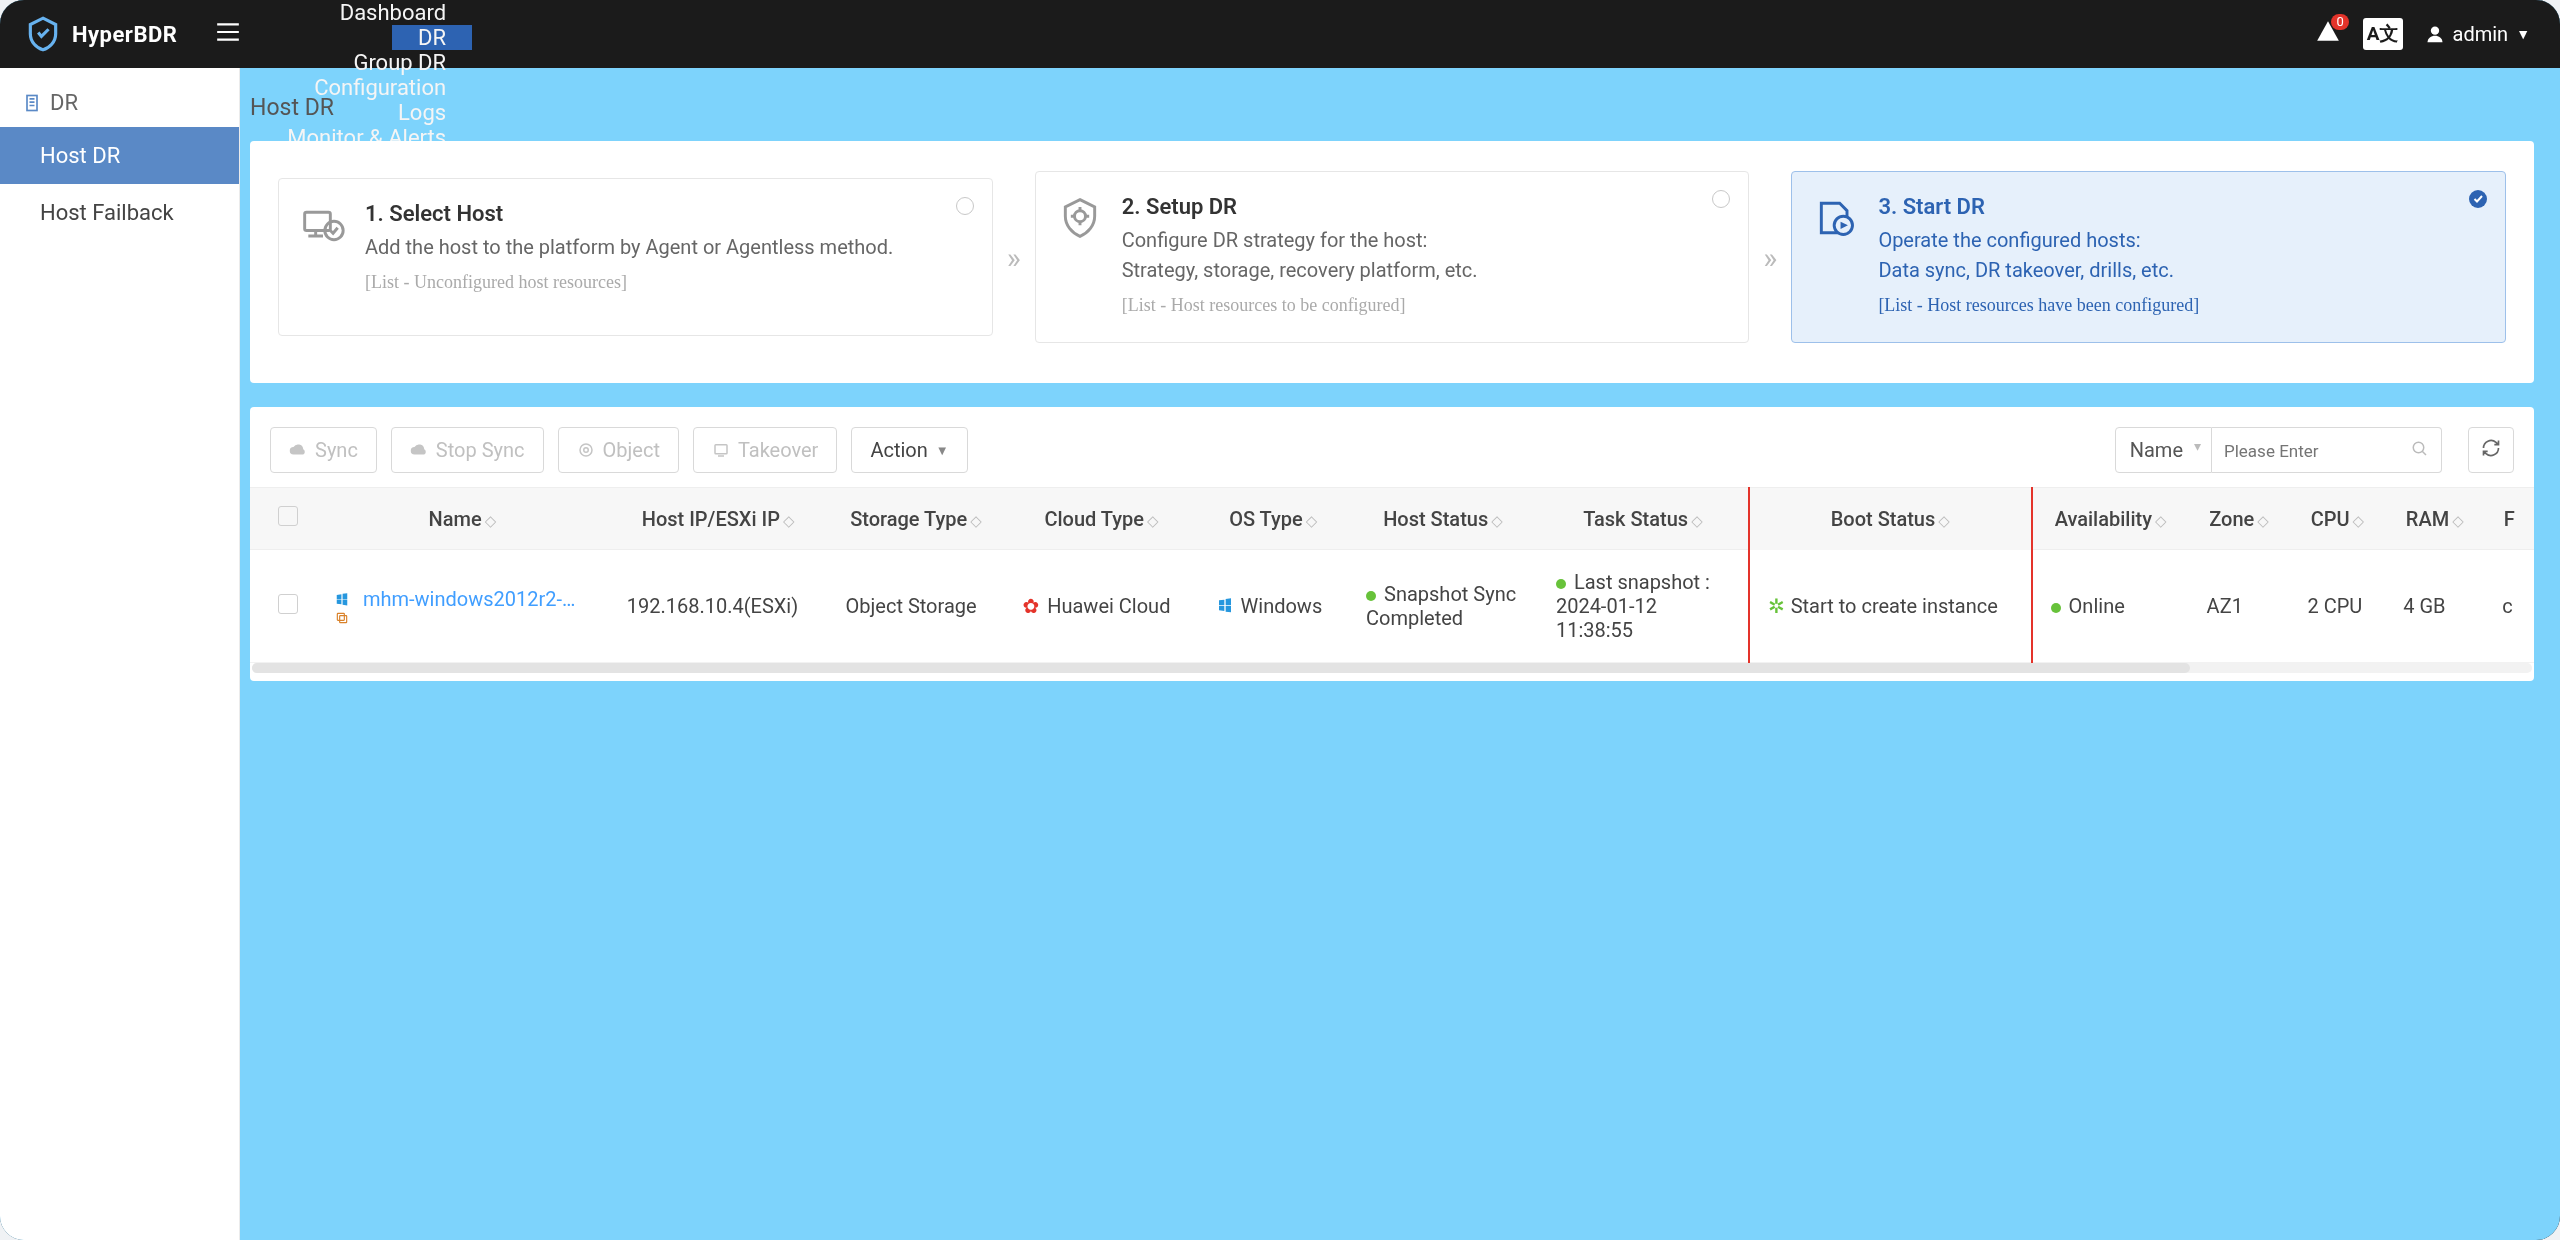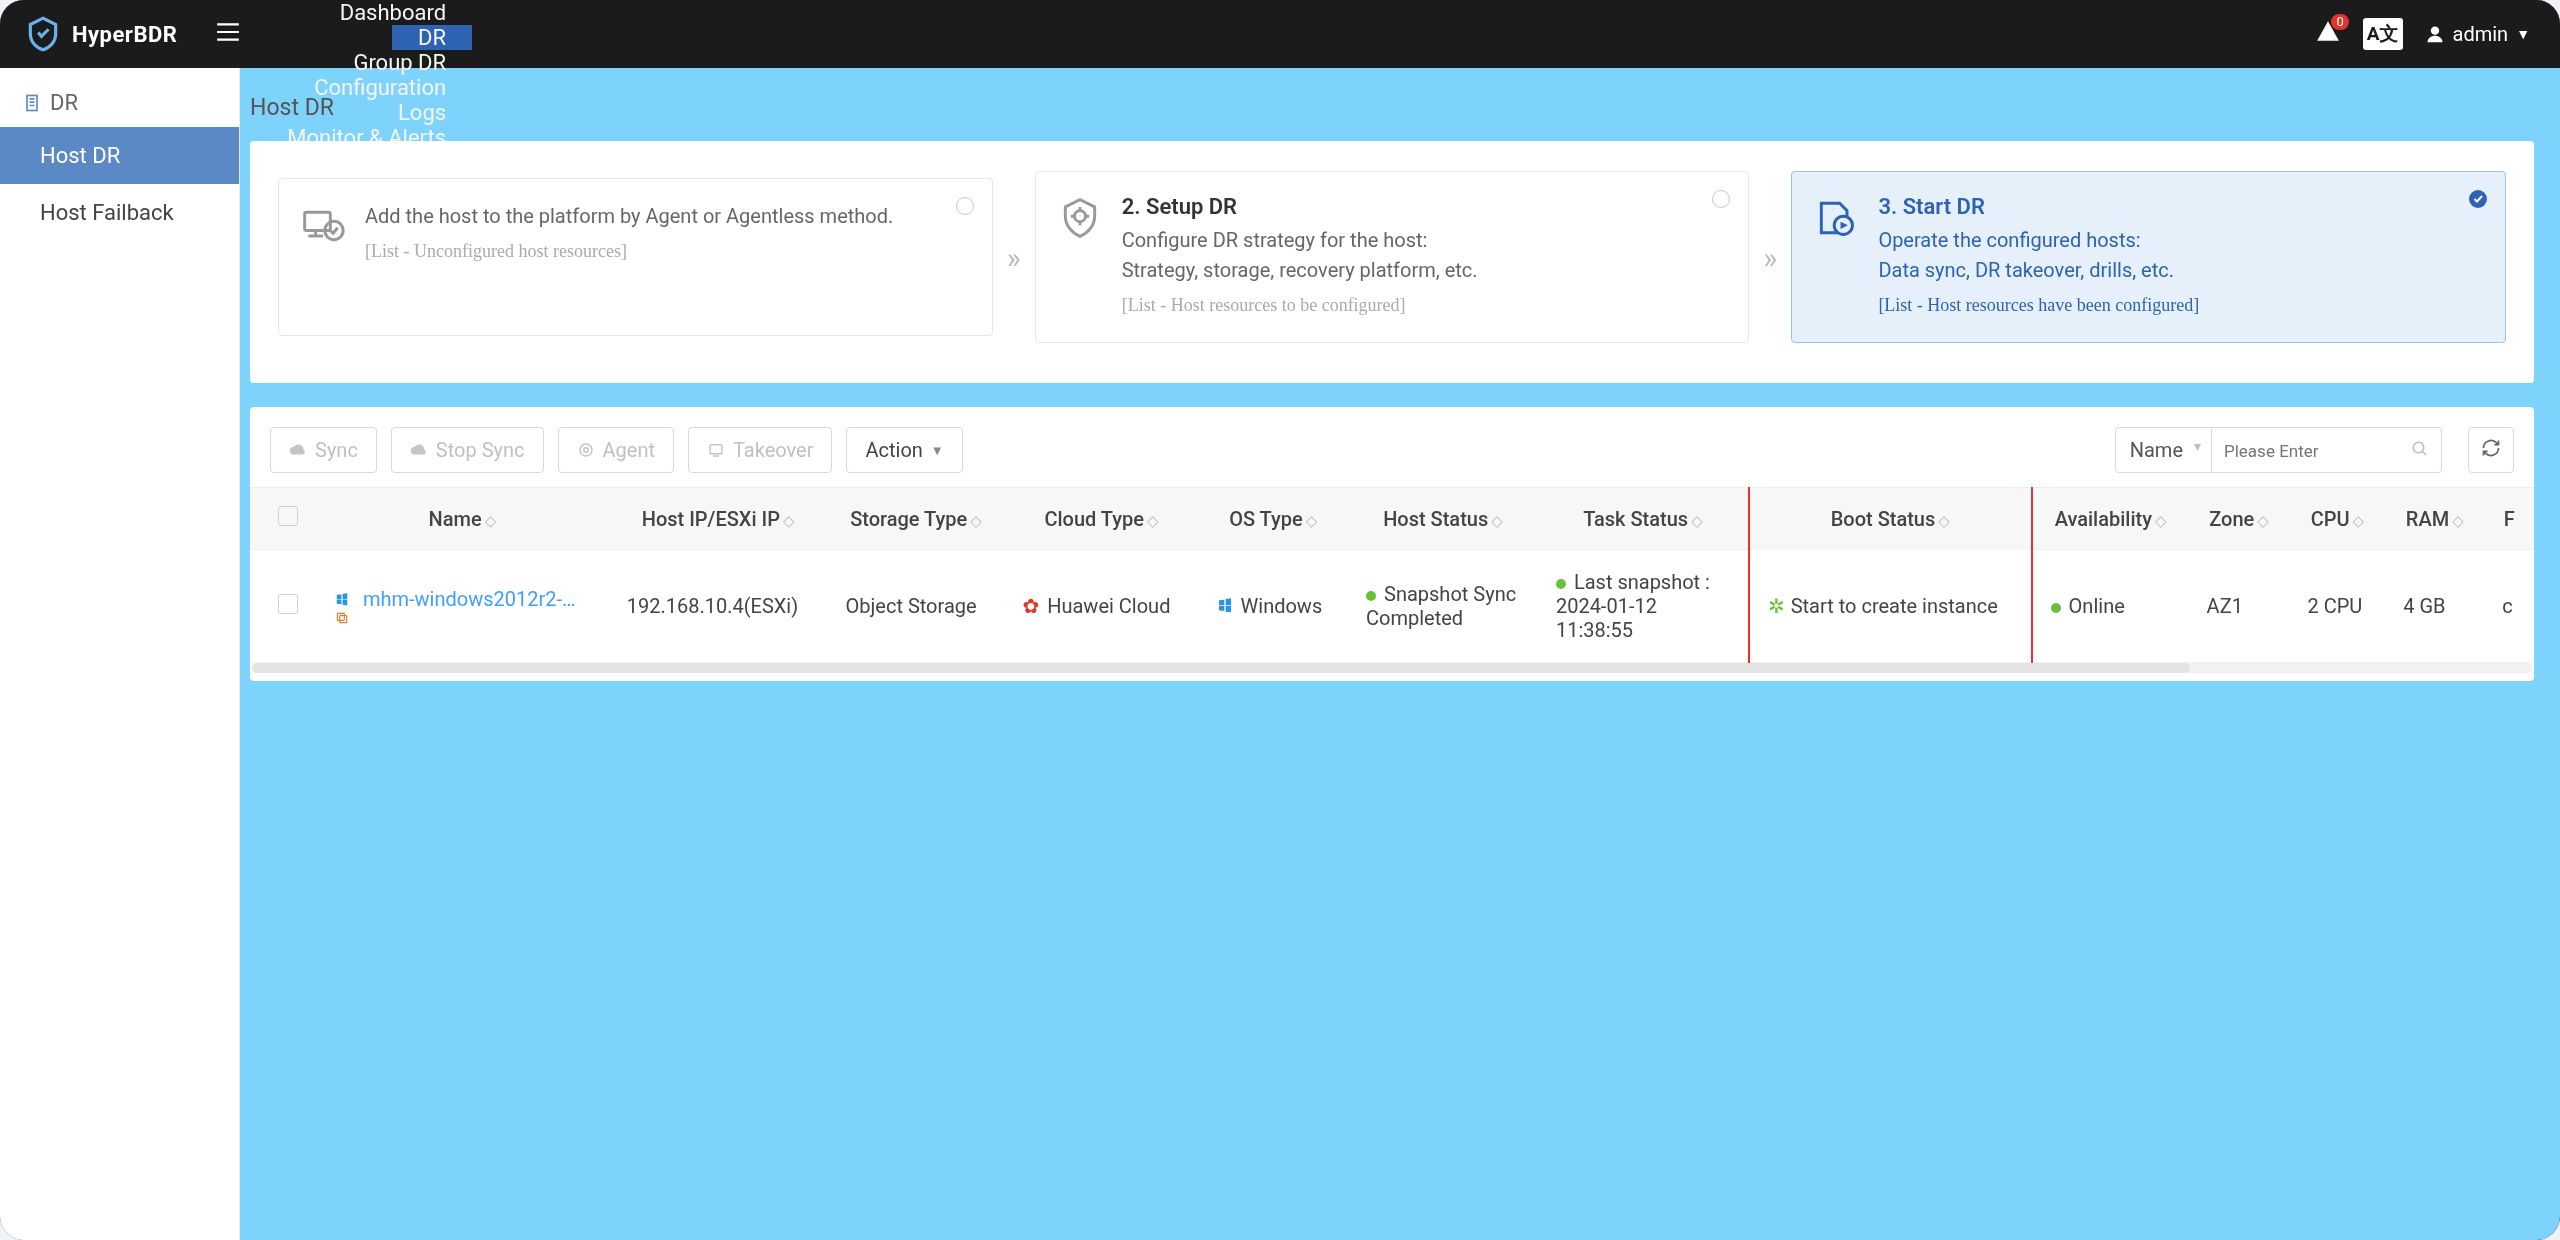--- a/index.html
+++ b/index.html
@@ -151,20 +151,21 @@
         <div class="step">
           <div class="sicon">
             <svg width="44" height="44" viewBox="0 0 24 24" fill="none" stroke="#999" stroke-width="1.6">
                   <rect x="2" y="5" width="14" height="10" rx="1"></rect>
                   <path d="M8 15v3M4 18h8"></path>
                   <circle cx="18" cy="15" r="5"></circle>
                   <path d="M16 15l1.5 1.5L20 13.5"></path>
                 </svg>
           </div>
           <div class="stick"></div>
+          <div class="stitle">1. Select Host</div>
           <div class="sdesc">Add the host to the platform by Agent or Agentless method.</div>
           <div class="slist">[List - Unconfigured host resources]</div>
         </div>
         <div class="arrow">»</div>
         <div class="step">
           <div class="sicon">
             <svg width="44" height="44" viewBox="0 0 24 24" fill="none" stroke="#999" stroke-width="1.6">
                   <path d="M12 2l8 4v5c0 5-3.5 9-8 11-4.5-2-8-6-8-11V6z"></path>
                   <circle cx="12" cy="11" r="3"></circle>
                   <path d="M12 6v2M12 14v2M7 11h2M15 11h2"></path>
@@ -209,21 +210,21 @@
             <svg width="18" height="18" viewBox="0 0 24 24" fill="#c5c5c5">
                   <path d="M6 18a5 5 0 010-10 7 7 0 0113 3 4 4 0 010 7H6z"></path>
                 </svg>
             <span>Stop Sync</span>
           </div>
           <div class="btn disabled">
             <svg width="18" height="18" viewBox="0 0 24 24" fill="none" stroke="#c5c5c5" stroke-width="2">
                   <circle cx="12" cy="12" r="8"></circle>
                   <circle cx="12" cy="12" r="3"></circle>
                 </svg>
-            <span>Agent</span>
+            <span>Object</span>
           </div>
           <div class="btn disabled">
             <svg width="18" height="18" viewBox="0 0 24 24" fill="none" stroke="#c5c5c5" stroke-width="2">
                   <rect x="4" y="5" width="16" height="12" rx="1"></rect>
                   <path d="M8 20h8"></path>
                 </svg>
             <span>Takeover</span>
           </div>
           <div class="btn">
             <span>Action</span>

